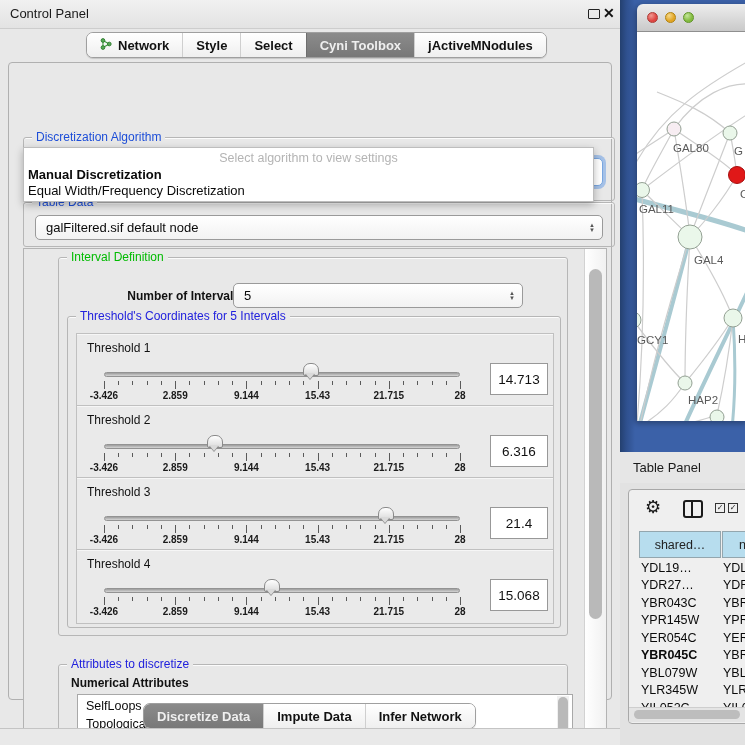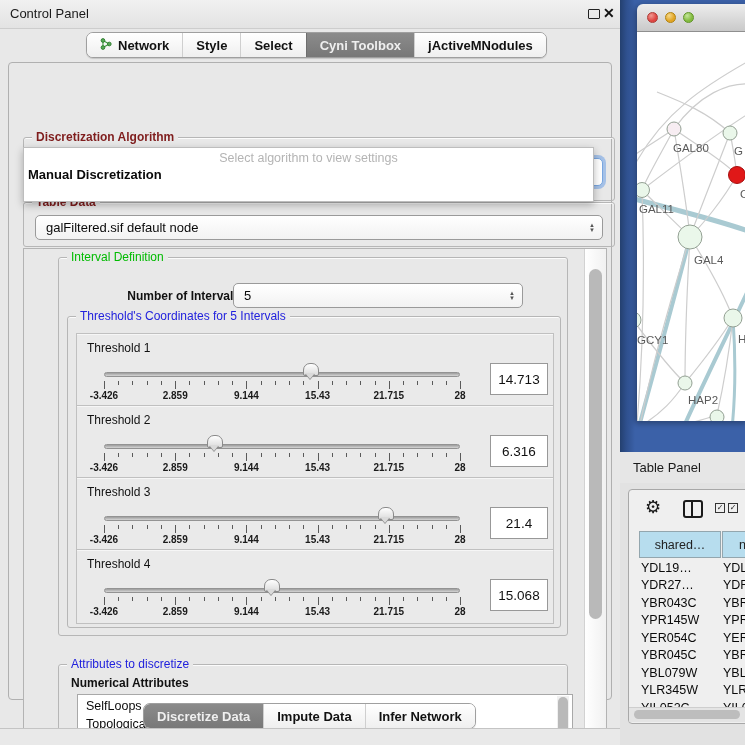--- a/index.html
+++ b/index.html
@@ -19,21 +19,21 @@
   .seg:first-child{border-left:none}
   .seg.sel{background:linear-gradient(#8b8b8b,#787878);color:#efefef;border-left-color:#6e6e6e}
   #top-tabs{left:86px;top:32px}
   #bottom-tabs{left:143px;top:703px}
   
   #cyni-panel{left:8px;top:62px;width:602px;height:636px;border:1px solid #b0b0b0;border-radius:4px;background:#e8e8e8}
   .group{position:absolute;border:1px solid #b6b6b6;border-radius:3px;box-shadow:inset 0 1px 0 rgba(255,255,255,.8)}
   .legend{position:absolute;top:-8px;left:8px;background:#e8e8e8;padding:0 4px;font-size:12px;line-height:14px;white-space:nowrap}
   .legend.green{color:#00bb00}
   .legend.blue{color:#2121dd}
-  .legend.bold{font-weight:bold;color:#7f1d1d}
+  .legend.bold{font-weight:normal;color:#1d4ed8}
   #algo-group{left:14px;top:74px;width:590px;height:62px}
   #combo-sliver{left:556px;top:95px;width:36px;height:26px;background:#fff;border:1px solid #7aa7e0;border-radius:5px;box-shadow:0 0 0 3px rgba(110,160,230,.55)}
   
   #algo-popup{left:14px;top:84px;width:569px;height:53px;background:#fff;border:1px solid #bdbdbd;box-shadow:0 3px 8px rgba(0,0,0,.28);z-index:30}
   #popup-hint{left:0;top:3px;width:100%;text-align:center;font-size:12.5px;color:#b4b4b4}
   .popup-item{position:absolute;left:4px;width:560px;height:16px;font-size:13px;color:#0a0a0a;line-height:16px}
   .popup-item.bold{font-weight:bold}
   #tabledata-group{left:14px;top:139px;width:590px;height:43px}
   .combo{position:absolute;display:flex;align-items:center;background:linear-gradient(#ffffff,#f2f2f2);border:1px solid #9a9a9a;border-radius:5px;font-size:13px;color:#0a0a0a;padding:0 10px;box-sizing:border-box}
   .stepper{position:absolute;right:7px;top:50%;transform:translateY(-50%);display:flex;flex-direction:column;line-height:5.5px;font-size:6px;color:#555;text-align:center}
@@ -135,20 +135,21 @@
     <div id="combo-sliver" class="abs">
       <span class="stepper">
           <span>▲</span>
           <span>▼</span>
         </span>
     </div>
 
     <div id="algo-popup" class="abs">
       <div id="popup-hint" class="abs">Select algorithm to view settings</div>
       <div class="popup-item bold" style="top:19px">Manual Discretization</div>
+      <div class="popup-item" style="top:35px">Equal Width/Frequency Discretization</div>
     </div>
 
     <div id="tabledata-group" class="group">
       <span class="legend bold">Table Data</span>
     </div>
     <div id="td-combo" class="combo">
       <span>galFiltered.sif default node</span>
       <span class="stepper">
           <span>▲</span>
           <span>▼</span>
@@ -457,21 +458,21 @@
       <div class="trow-c1" style="top: 70.5px;">YDL19…</div>
       <div class="trow-c2" style="top: 70.5px;">YDL1</div>
       <div class="trow-c1" style="top: 88px;">YDR27…</div>
       <div class="trow-c2" style="top: 88px;">YDR2</div>
       <div class="trow-c1" style="top: 105.5px;">YBR043C</div>
       <div class="trow-c2" style="top: 105.5px;">YBR0</div>
       <div class="trow-c1" style="top: 123px;">YPR145W</div>
       <div class="trow-c2" style="top: 123px;">YPR1</div>
       <div class="trow-c1" style="top: 140.5px;">YER054C</div>
       <div class="trow-c2" style="top: 140.5px;">YER0</div>
-      <div class="trow-c1" style="top: 158px;">YBR045C</div>
+      <div class="trow-c1" style="top: 158px; font-weight: bold;">YBR045C</div>
       <div class="trow-c2" style="top: 158px;">YBR0</div>
       <div class="trow-c1" style="top: 176px;">YBL079W</div>
       <div class="trow-c2" style="top: 175.5px;">YBL0</div>
       <div class="trow-c1" style="top: 193px;">YLR345W</div>
       <div class="trow-c2" style="top: 193px;">YLR3</div>
       <div class="trow-c1" style="top: 210.5px;">YIL052C</div>
       <div class="trow-c2" style="top: 210.5px;">YIL0</div>
     </div>
   <div id="hsb">
       <div id="hsb-thumb"></div>

